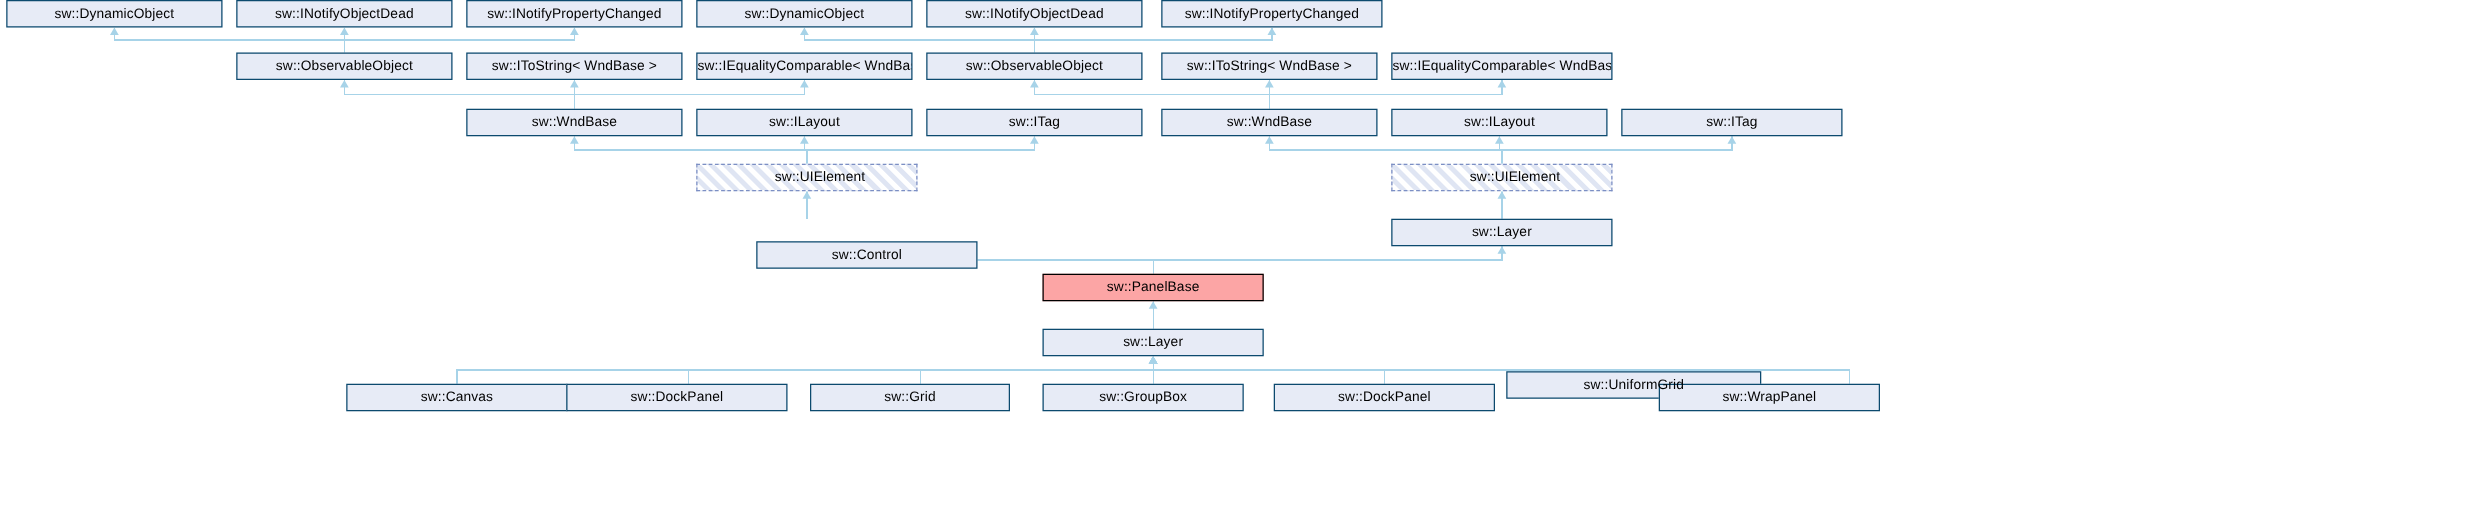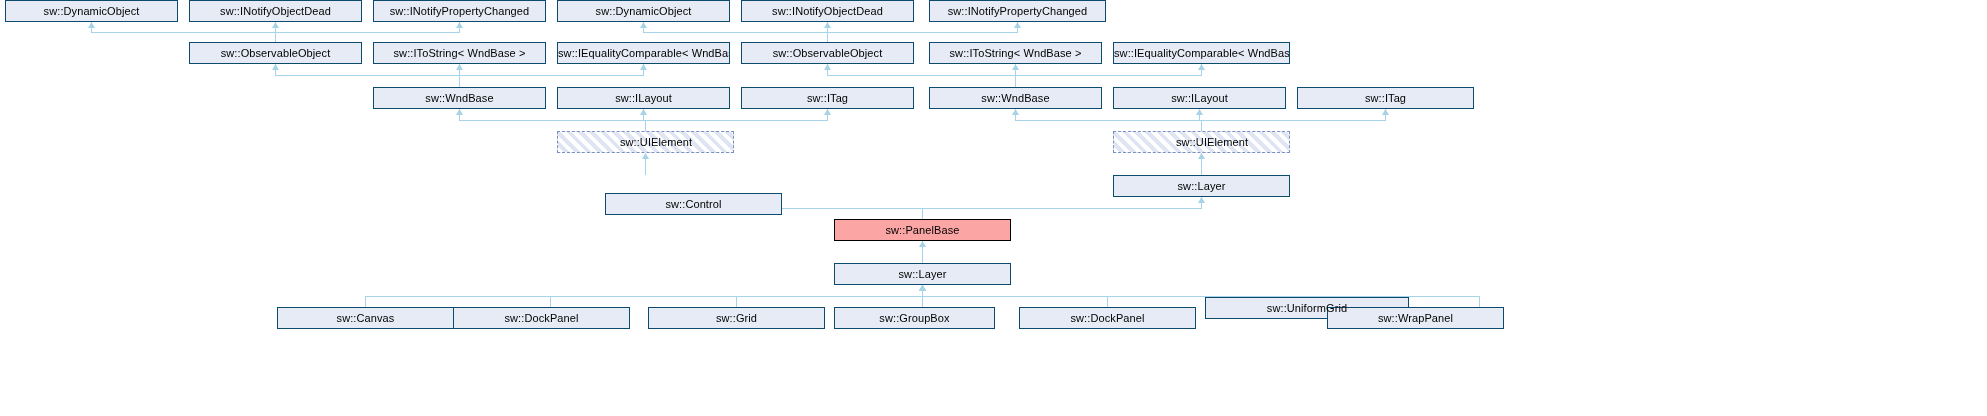--- a/index.html
+++ b/index.html
@@ -203,21 +203,21 @@
       </div>
       <div class="node normal" style="left: 834px; top: 263px; width: 177px;">
         <span class="label">sw::Layer</span>
       </div>
       <div class="node normal" style="left: 277px; top: 307px; width: 177px;">
         <span class="label">sw::Canvas</span>
       </div>
       <div class="node normal" style="left: 453px; top: 307px; width: 177px;">
         <span class="label">sw::DockPanel</span>
       </div>
-      <div class="node normal" style="left: 648px; top: 307px; width: 177px; text-align: center;">
+      <div class="node normal" style="left: 648px; top: 307px; width: 160px; text-align: center;">
         <span class="label">sw::Grid</span>
       </div>
       <div class="node normal" style="left: 834px; top: 307px; width: 161px;">
         <span class="label">sw::GroupBox</span>
       </div>
       <div class="node normal" style="left: 1019px; top: 307px; width: 177px;">
         <span class="label">sw::DockPanel</span>
       </div>
       <div class="node normal" style="left: 1205px; top: 297px; width: 204px;">
         <span class="label">sw::UniformGrid</span>

